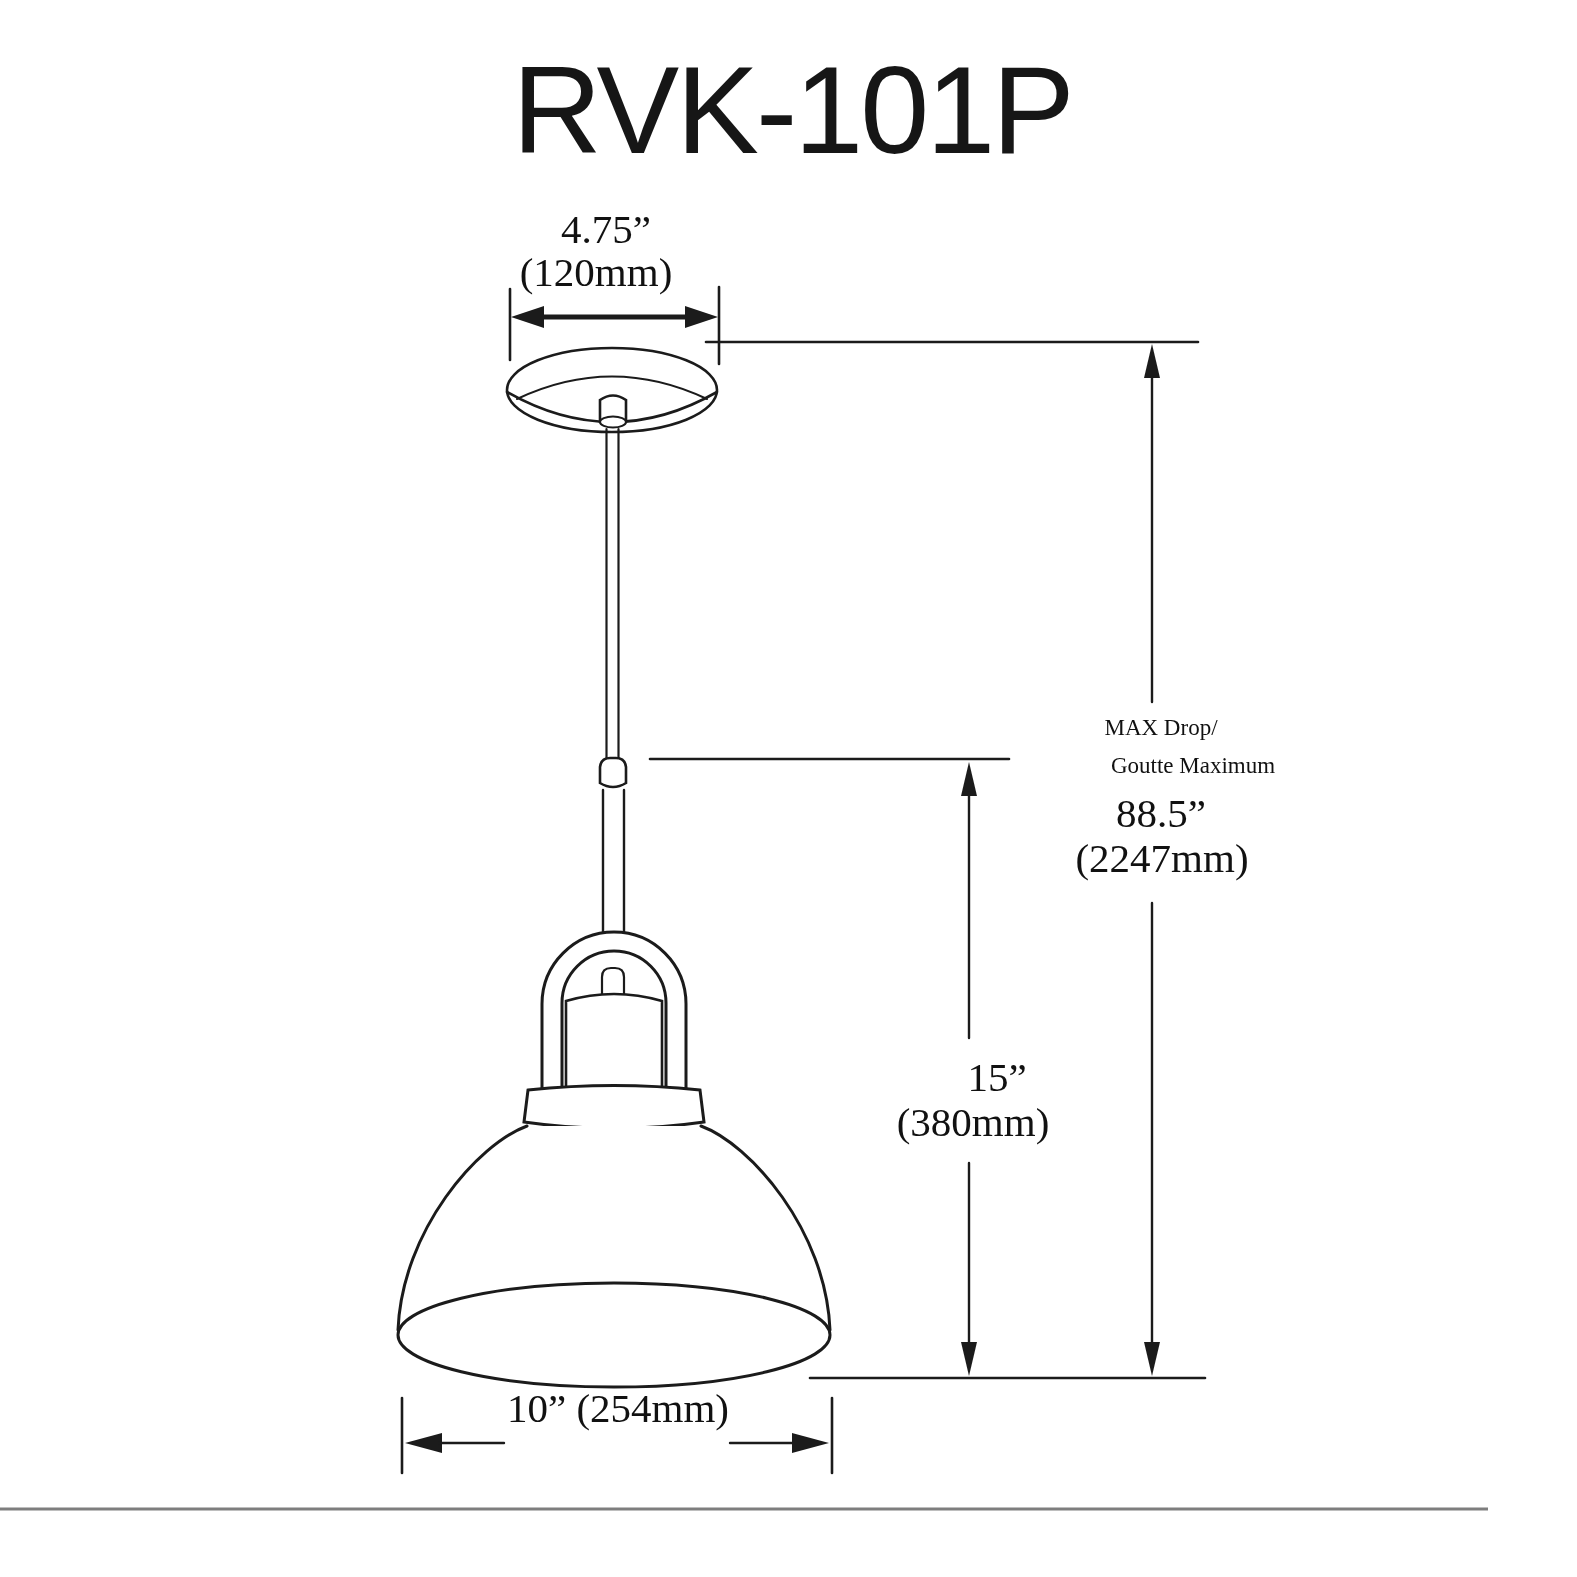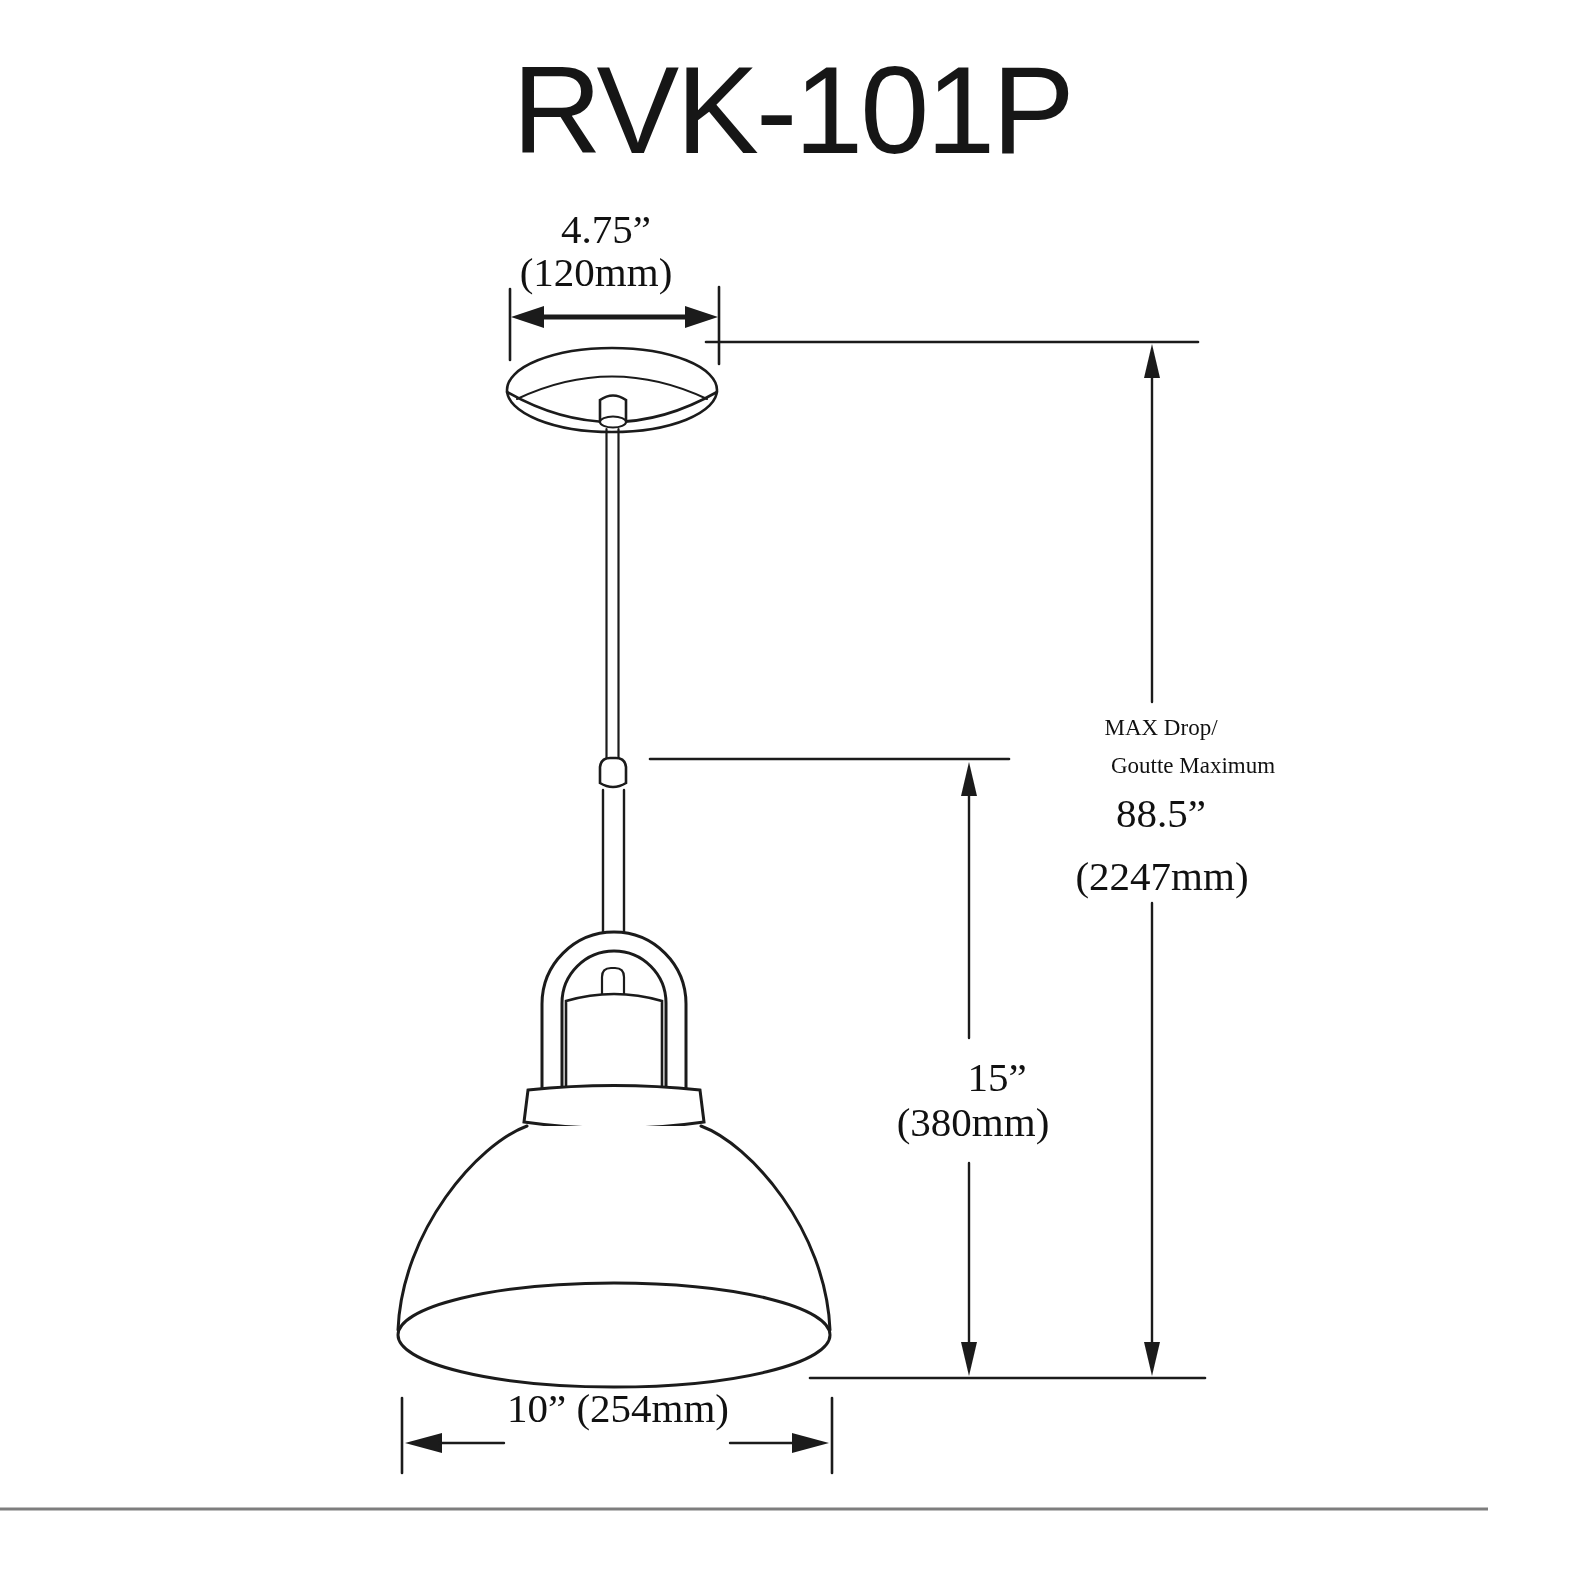--- a/index.html
+++ b/index.html
@@ -132,19 +132,19 @@
   </svg>
 
   <div class="label title" style="left:792px; top:48px;">RVK-101P</div>
 
   <div class="label dim-serif" style="left:606px; top:209px;">4.75”</div>
   <div class="label dim-serif" style="left:596px; top:252px;">(120mm)</div>
 
   <div class="label dim-sans" style="left:1161px; top:716px;">MAX Drop/</div>
   <div class="label dim-sans" style="left:1193px; top:754px;">Goutte Maximum</div>
   <div class="label dim-serif" style="left:1161px; top:793px;text-align:right;">88.5”</div>
-  <div class="label dim-serif" style="left:1162px; top:856px;">(2247mm)</div>
+  <div class="label dim-serif" style="left:1162px; top:838px;">(2247mm)</div>
 
   <div class="label dim-serif" style="left:973px; top:1057px;margin-left:24px;">15”</div>
   <div class="label dim-serif" style="left:973px; top:1102px;">(380mm)</div>
 
   <div class="label dim-serif" style="left:618px; top:1388px;">10” (254mm)</div>
 </div>
 
 </body></html>

